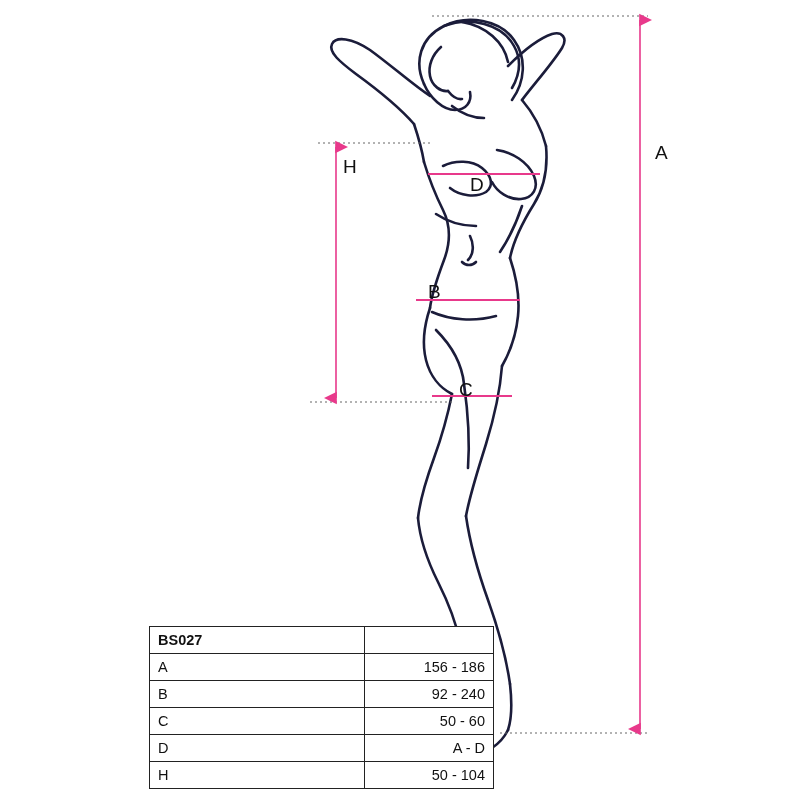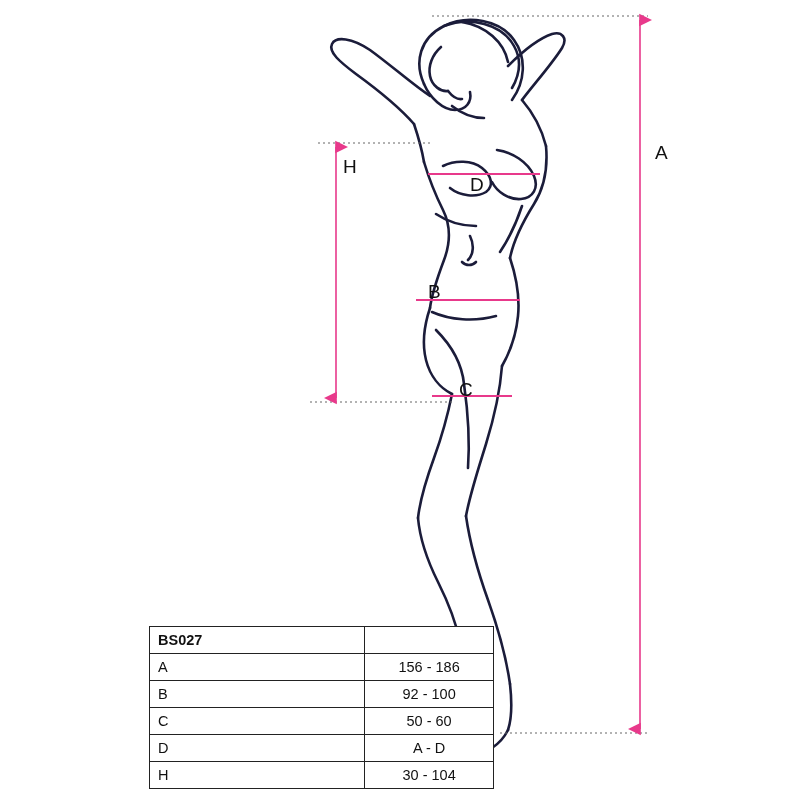--- a/index.html
+++ b/index.html
@@ -59,21 +59,21 @@
     width: 218px;
     text-align: left;
     font-weight: bold;
   }
   #size-table td.key-col {
     width: 218px;
     text-align: left;
   }
   #size-table td.val-col {
     width: 123px;
-    text-align: center;
+    text-align: right;
   }
   #size-table tr.header-row td.val-col {
     text-align: center;
   }
 </style>
 </head>
 <body>
 
 <div id="stage">
 
@@ -184,30 +184,30 @@
       <tr class="header-row">
         <td class="code-col">BS027</td>
         <td class="val-col"></td>
       </tr>
       <tr>
         <td class="key-col">A</td>
         <td class="val-col">156 - 186</td>
       </tr>
       <tr>
         <td class="key-col">B</td>
-        <td class="val-col">92 - 100</td>
+        <td class="val-col">92 - 240</td>
       </tr>
       <tr>
         <td class="key-col">C</td>
         <td class="val-col">50 - 60</td>
       </tr>
       <tr>
         <td class="key-col">D</td>
         <td class="val-col">A - D</td>
       </tr>
       <tr>
         <td class="key-col">H</td>
-        <td class="val-col">30 - 104</td>
+        <td class="val-col">50 - 104</td>
       </tr>
     </tbody>
   </table>
 
 </div>
 
 </body></html>

